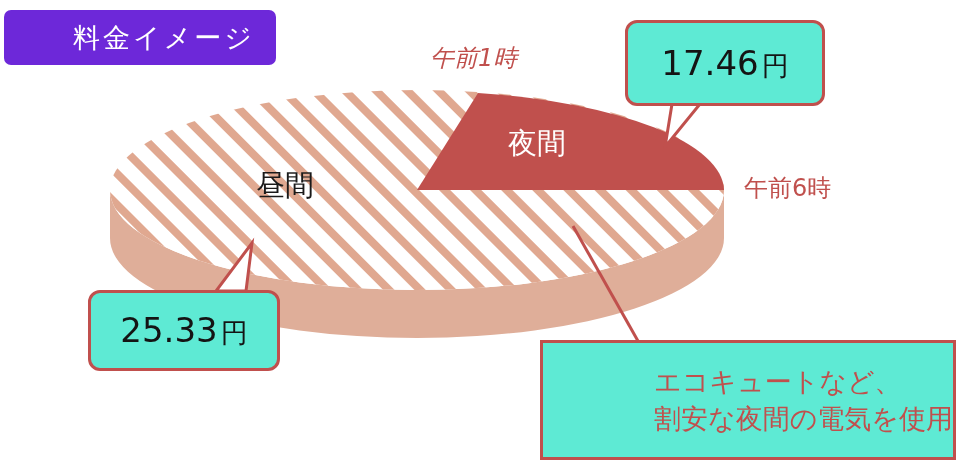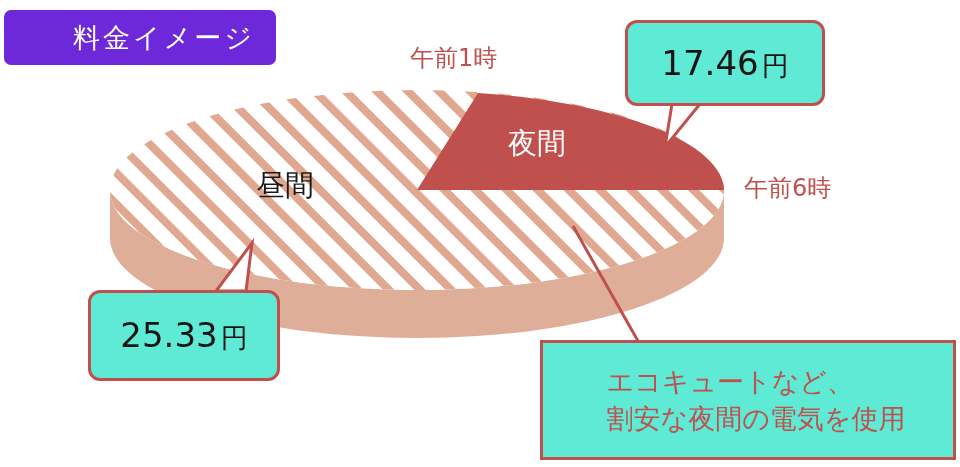--- a/index.html
+++ b/index.html
@@ -68,21 +68,21 @@
   }
 
   
   .time-label {
     position: absolute;
     color: #C0504D;
     font-size: 24px;
     white-space: nowrap;
     font-family: "DejaVu Sans", "Liberation Sans", sans-serif;
   }
-  .time-label.t1 { left: 410px; top: 42px; }
+  .time-label.t1 { left: 430px; top: 42px; font-style: italic; }
   .time-label.t6 { left: 744px; top: 172px; }
 
   
   .callout {
     position: absolute;
     background: #5eead4;
     border: 3px solid #C0504D;
     box-sizing: border-box;
     display: flex;
     align-items: center;
@@ -93,29 +93,29 @@
   .callout-price-night {
     left: 625px;
     top: 20px;
     width: 200px;
     height: 86px;
   }
   .callout-price-day {
     left: 88px;
     top: 290px;
     width: 192px;
-    height: 91px;
+    height: 81px;
     text-align: right;
   }
   .callout-note {
     left: 540px;
     top: 340px;
     width: 416px;
     height: 120px;
-    justify-content: center;
+    justify-content: flex-end;
     padding-left: 16px;
   }
 
   .price-text {
     font-size: 34px;
     color: #141414;
     white-space: nowrap;
     font-family: "DejaVu Sans", "Liberation Sans", sans-serif;
     letter-spacing: 0px;
   }

